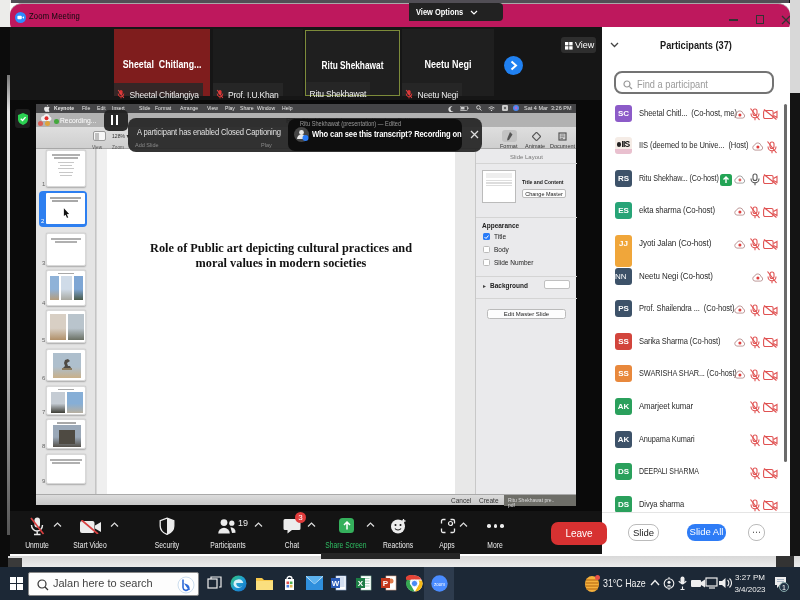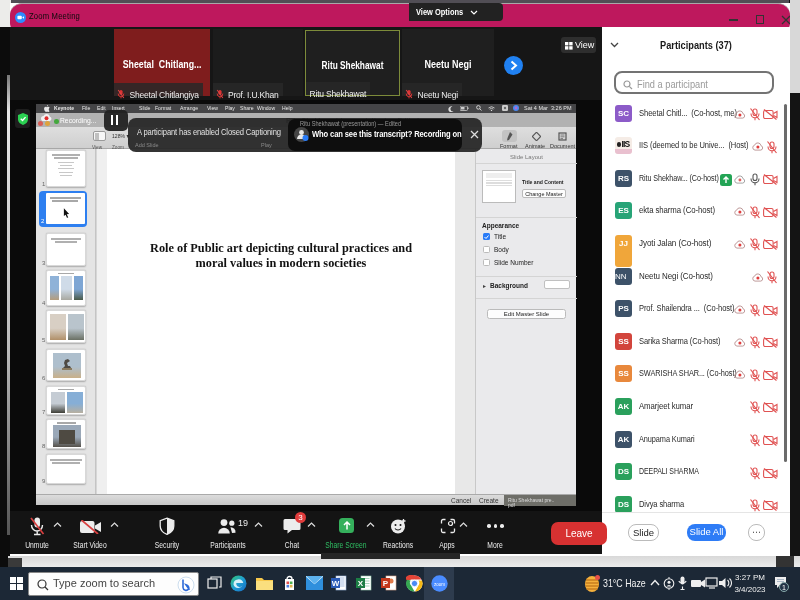--- a/index.html
+++ b/index.html
@@ -620,21 +620,21 @@
         <rect x="0" y="0" width="6" height="6" fill="#fefefe"></rect>
         <rect x="7" y="0" width="6" height="6" fill="#fefefe"></rect>
         <rect x="0" y="7" width="6" height="6" fill="#fefefe"></rect>
         <rect x="7" y="7" width="6" height="6" fill="#fefefe"></rect>
       </svg>
 <div class="abs" style="left:28px;top:5px;width:171px;height:24px;background:#fdfdfd;border:1px solid #888;border-radius:2px;">
 <svg class="abs" style="left:8px;top:6px;" width="12" height="12">
           <circle cx="5" cy="5" r="4" stroke="#333" stroke-width="1.2" fill="none"></circle>
           <path d="M8 8 L11 11" stroke="#333" stroke-width="1.2"></path>
         </svg>
-<div class="abs" style="left:24px;top:4px;font-size:11px;color:#444;">Type zoom to search</div>
+<div class="abs" style="left:24px;top:4px;font-size:11px;color:#444;">Jalan here to search</div>
 <svg class="abs" style="left:148px;top:3px;" width="18" height="18" viewBox="0 0 18 18">
           <circle cx="9" cy="9" r="8" fill="#fff" stroke="#cde" stroke-width="1"></circle>
           <path d="M6 3.5 v8 a3 3 0 0 0 5.5 1.5 c1-1.8-.5-3.5-2.5-4.2 l3.5 5" stroke="#2f6bd8" stroke-width="1.6" fill="none"></path>
         </svg>
 </div>
 <svg class="abs" style="left:207px;top:9px;" width="15" height="15">
         <rect x="1" y="3" width="9" height="9" fill="none" stroke="#eee" stroke-width="1.2"></rect>
         <path d="M4 3 V1 H14 V11 H12" fill="none" stroke="#eee" stroke-width="1.2"></path>
       </svg>
 <svg class="abs" style="left:230px;top:8px;" width="17" height="17" viewBox="0 0 17 17">

